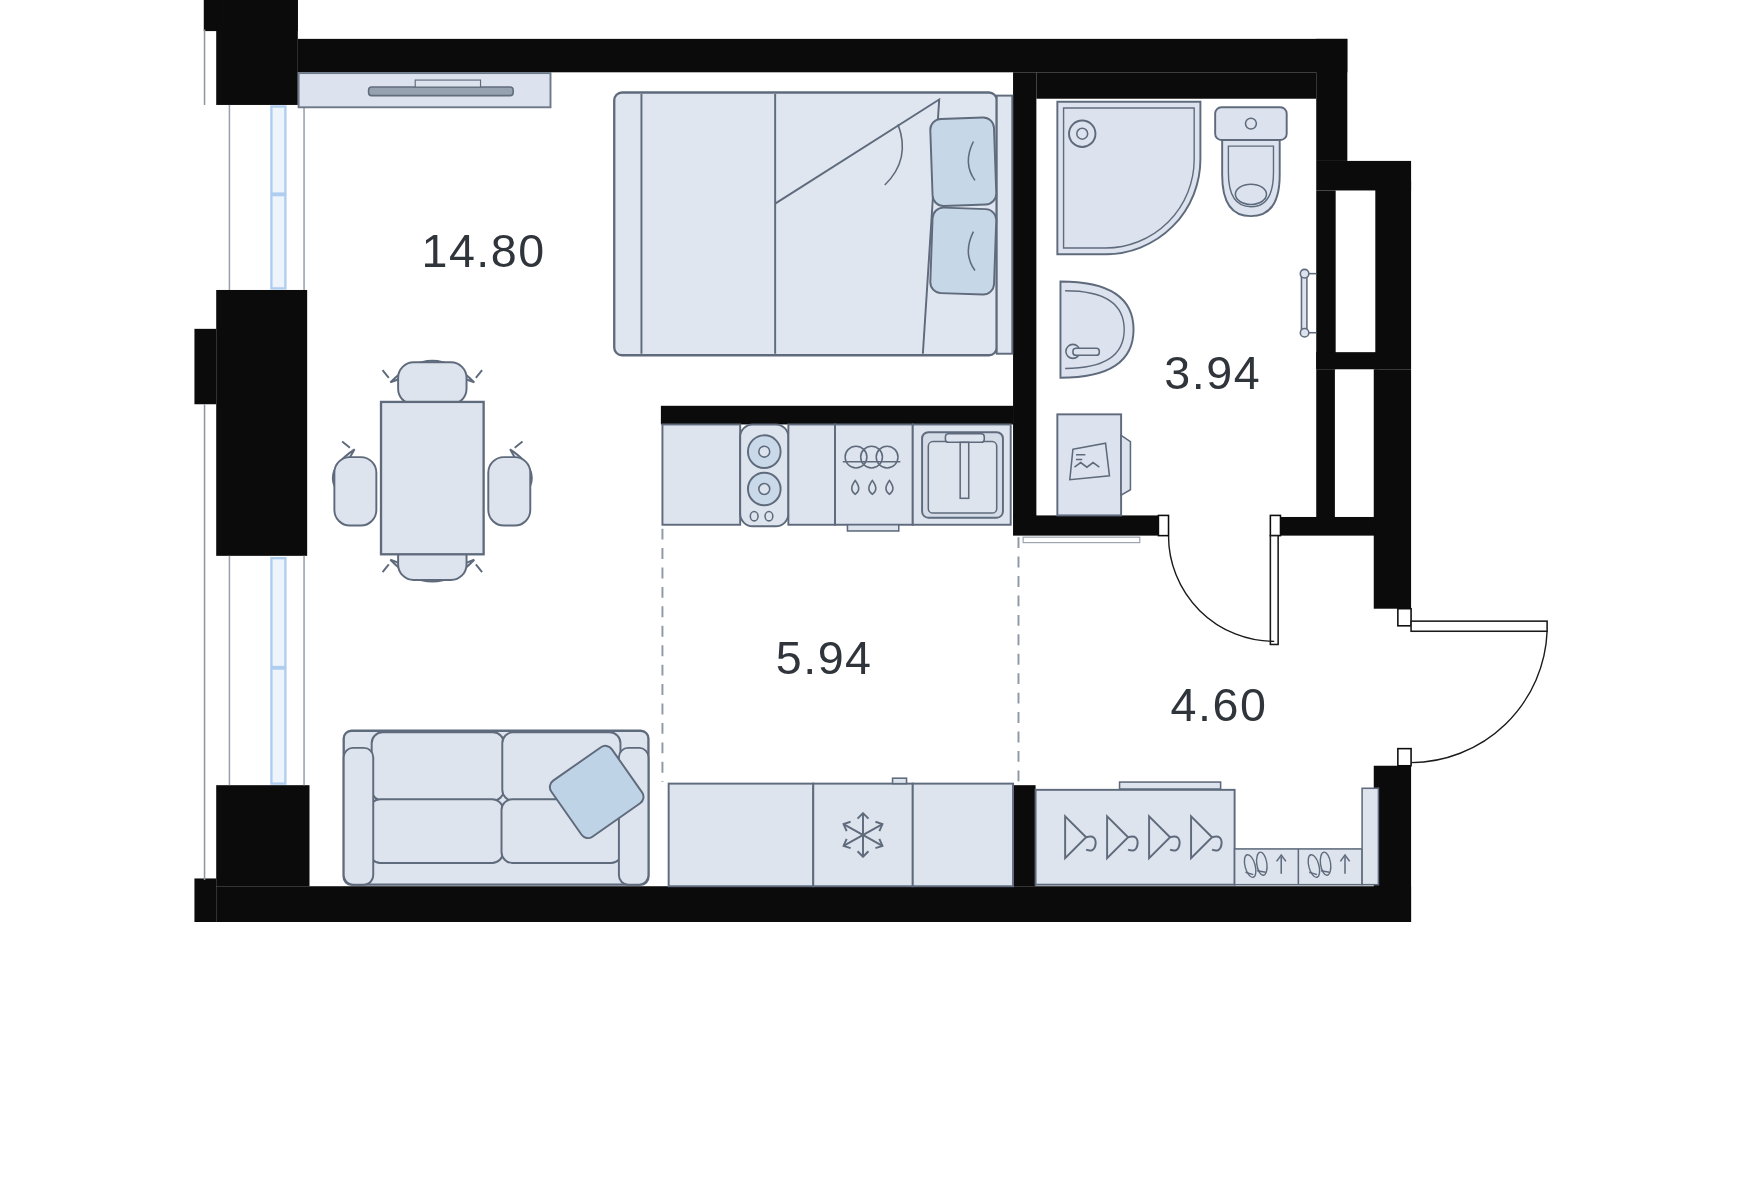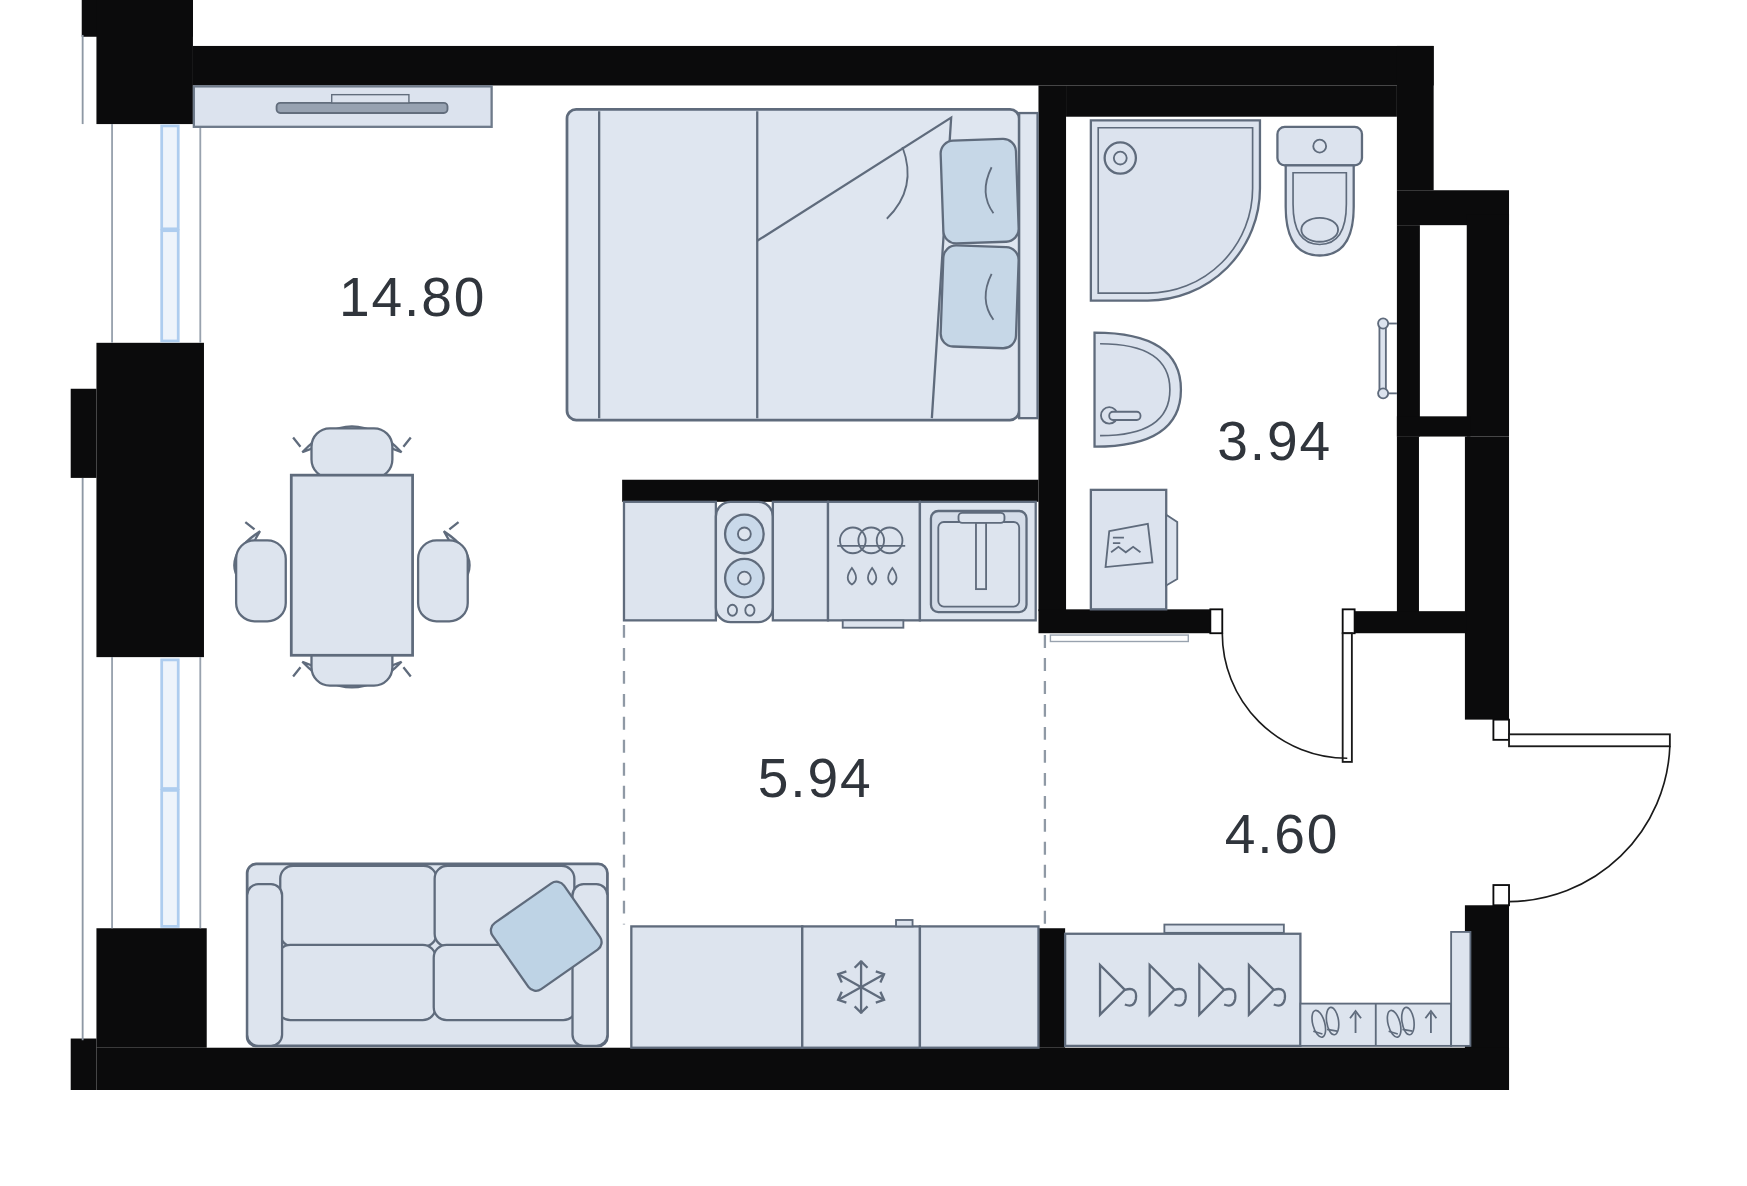--- a/index.html
+++ b/index.html
@@ -1,16 +1,16 @@
 <!DOCTYPE html>
 <html><head>
 <meta charset="utf-8">
 <style>
   html,body { margin:0; padding:0; background:#ffffff; }
-  .stage { position:relative; width:1747px; height:1090px; background:#ffffff; overflow:hidden; }
+  .stage { position:relative; width:1747px; height:922px; background:#ffffff; overflow:hidden; }
   .stage svg { display:block; width:100%; height:100%; }
   .area-label { font-family:"Liberation Sans", sans-serif; font-weight:400; letter-spacing:2px; fill:#30353c; }
 </style>
 </head>
 <body>
 
 <div class="stage">
 <svg viewBox="0 0 1747 1186" xmlns="http://www.w3.org/2000/svg">
 
   <g fill="#0b0b0c" stroke="none">

